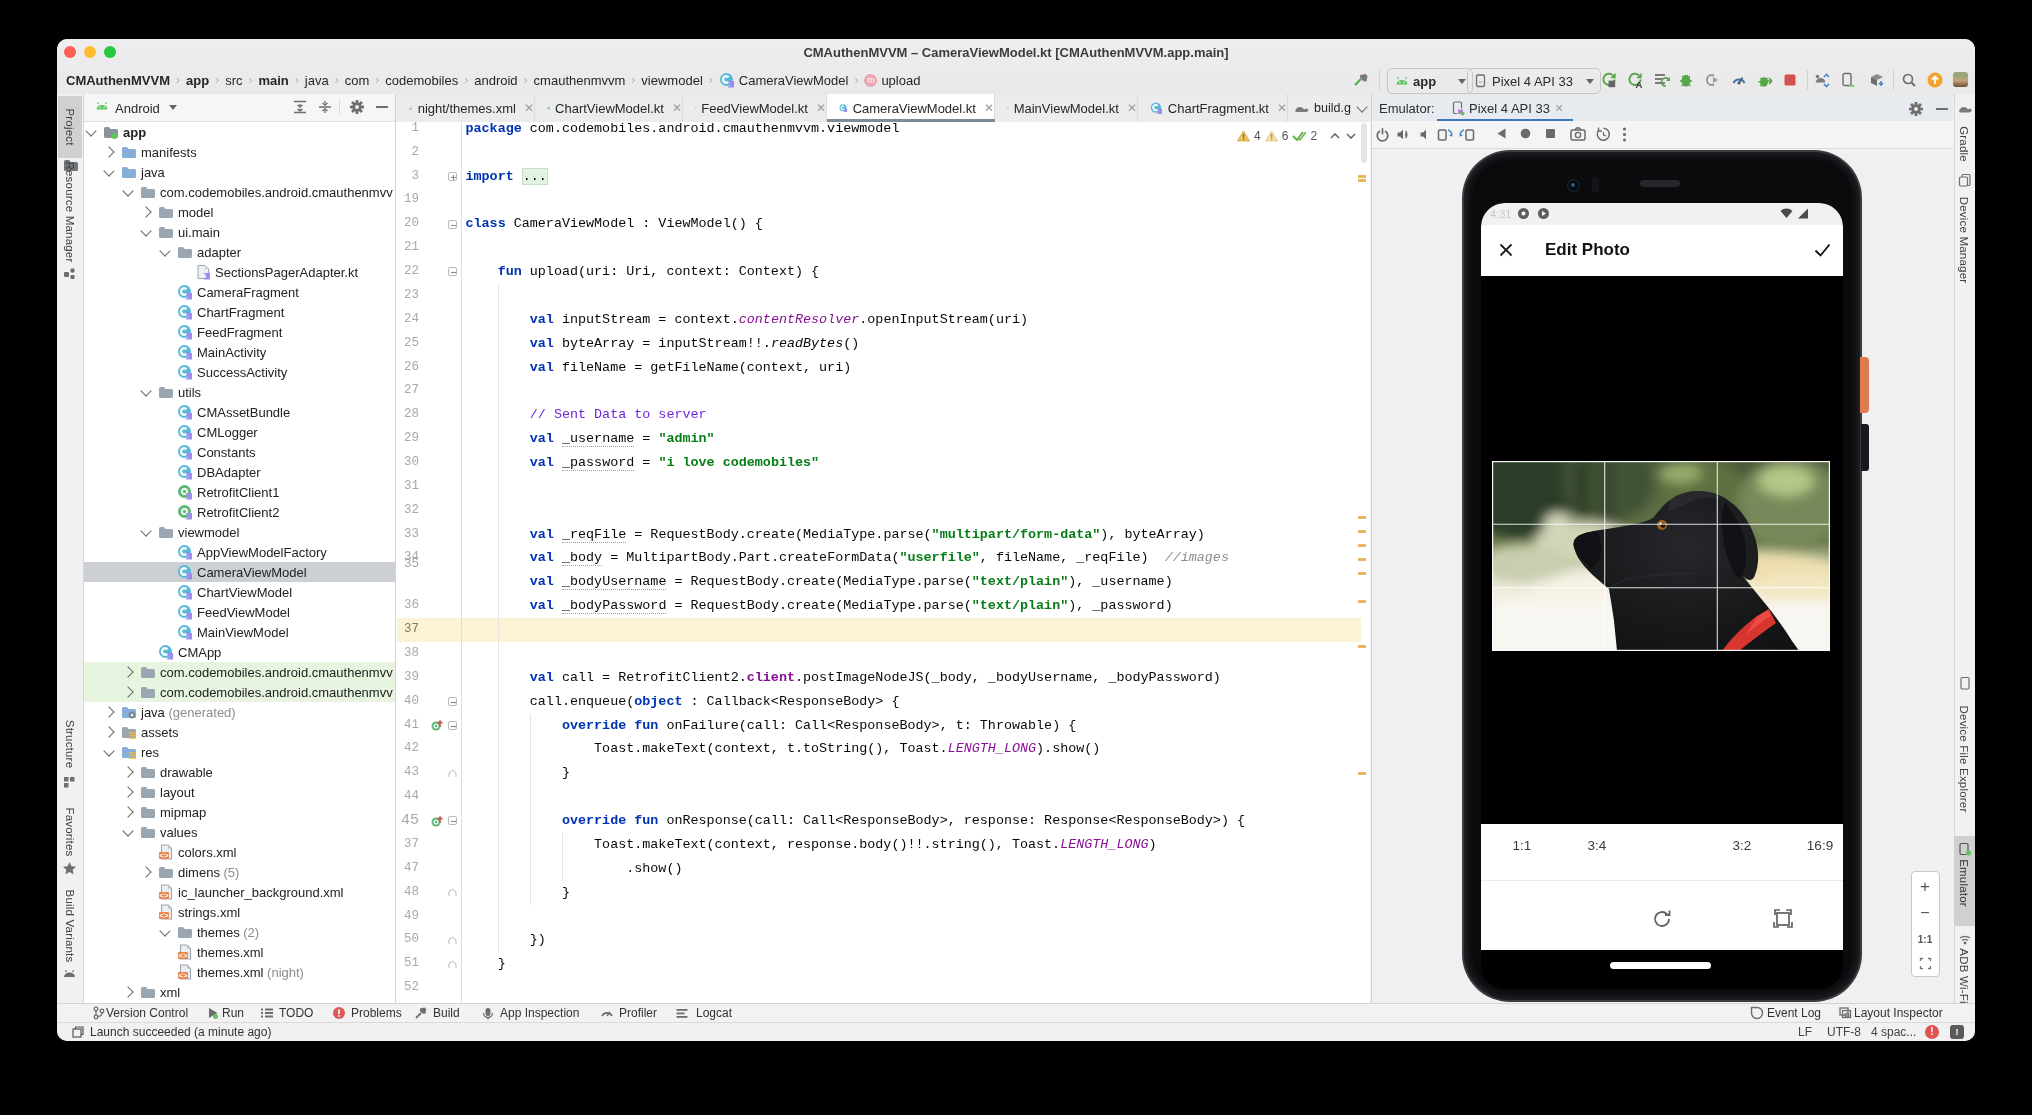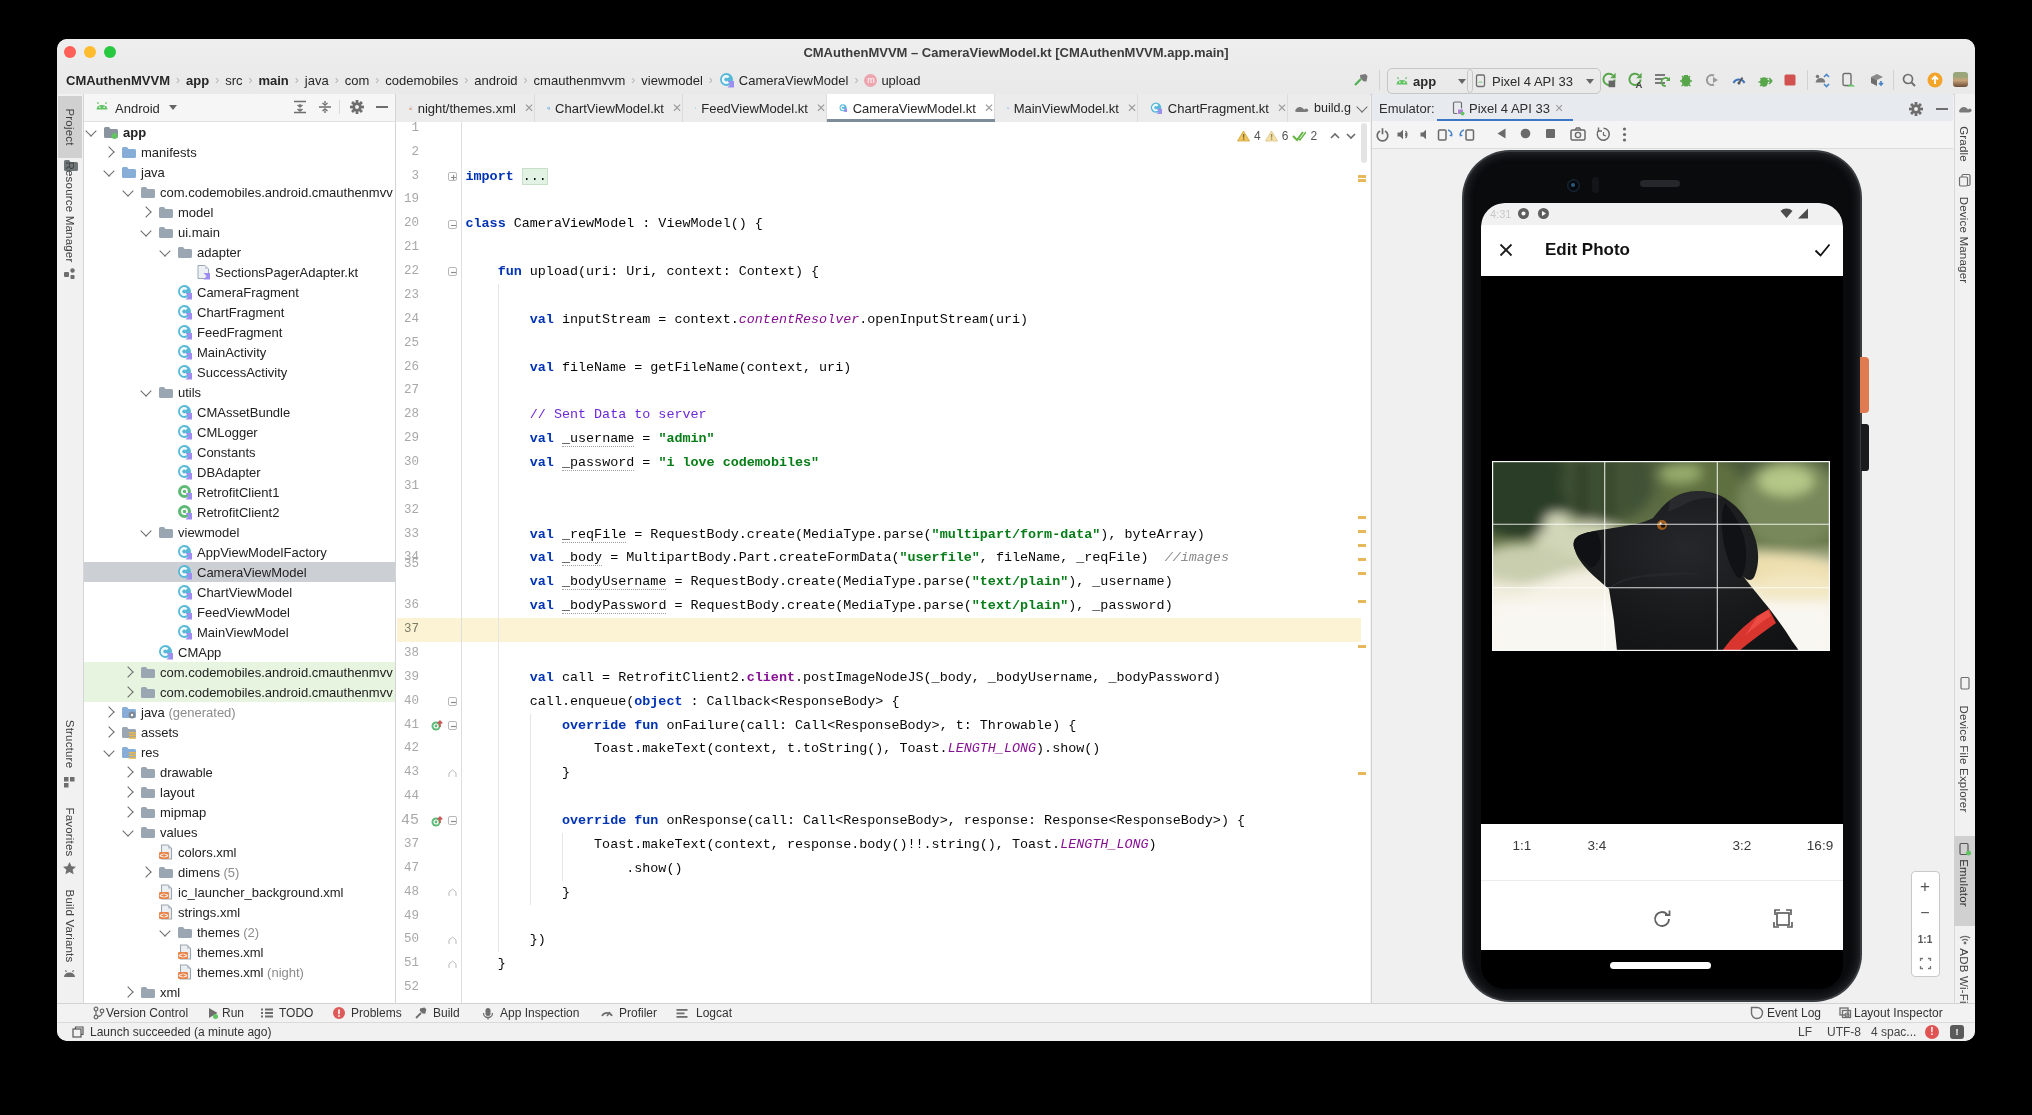--- a/index.html
+++ b/index.html
@@ -652,33 +652,35 @@
     </div>
     <div style="position:absolute;left:1231px;top:55px;width:74px;height:28px;display:flex;align-items:center;padding-left:6px;gap:4px;font-size:12.5px;color:#262626;overflow:hidden">
       <svg width="16" height="12" viewBox="0 0 16 12">
         <path d="M1 9 q1.5-4 5-4 q3 0 4 2.5 l2-1 q2 0 2.5 2 q-1 1.5-3 1.5 l-8 0 q-2 0-2.5-1" fill="#7a7a7a"></path>
       </svg>
       <span>build.g</span>
     </div>
     <span style="position:absolute;left:1301px;top:64px;width:7px;height:7px;border-right:1.6px solid #6a6a6a;border-bottom:1.6px solid #6a6a6a;transform:rotate(45deg)"></span>
     <div style="position:absolute;left:340px;top:579.07px;width:964px;height:23.87px;background:#fcf3d4"></div>
     <div style="position:absolute;left:339px;width:23px;text-align:right;top:77.8px;height:23.87px;line-height:23.87px;font-size:12.5px;color:#a8a8a8;font-family:'Liberation Mono',monospace">1</div>
+    <div style="position:absolute;left:408.5px;top:77.8px;height:23.87px;line-height:23.87px;font-size:13.4px;color:#080808;font-family:'Liberation Mono',monospace;letter-spacing:0px;white-space:pre"><span style="color:#0033b3;font-weight:700;">package</span> com.codemobiles.android.cmauthenmvvm.viewmodel</div>
     <div style="position:absolute;left:339px;width:23px;text-align:right;top:101.67px;height:23.87px;line-height:23.87px;font-size:12.5px;color:#a8a8a8;font-family:'Liberation Mono',monospace">2</div>
     <div style="position:absolute;left:339px;width:23px;text-align:right;top:125.53999999999999px;height:23.87px;line-height:23.87px;font-size:12.5px;color:#a8a8a8;font-family:'Liberation Mono',monospace">3</div>
     <div style="position:absolute;left:408.5px;top:125.53999999999999px;height:23.87px;line-height:23.87px;font-size:13.4px;color:#080808;font-family:'Liberation Mono',monospace;letter-spacing:0px;white-space:pre"><span style="color:#0033b3;font-weight:700;">import</span> <span style="background:#e3f3e3;border:1px solid #c8dfc8">...</span></div>
     <div style="position:absolute;left:339px;width:23px;text-align:right;top:149.41px;height:23.87px;line-height:23.87px;font-size:12.5px;color:#a8a8a8;font-family:'Liberation Mono',monospace">19</div>
     <div style="position:absolute;left:339px;width:23px;text-align:right;top:173.28px;height:23.87px;line-height:23.87px;font-size:12.5px;color:#a8a8a8;font-family:'Liberation Mono',monospace">20</div>
     <div style="position:absolute;left:408.5px;top:173.28px;height:23.87px;line-height:23.87px;font-size:13.4px;color:#080808;font-family:'Liberation Mono',monospace;letter-spacing:0px;white-space:pre"><span style="color:#0033b3;font-weight:700;">class</span> CameraViewModel : ViewModel() {</div>
     <div style="position:absolute;left:339px;width:23px;text-align:right;top:197.15px;height:23.87px;line-height:23.87px;font-size:12.5px;color:#a8a8a8;font-family:'Liberation Mono',monospace">21</div>
     <div style="position:absolute;left:339px;width:23px;text-align:right;top:221.01999999999998px;height:23.87px;line-height:23.87px;font-size:12.5px;color:#a8a8a8;font-family:'Liberation Mono',monospace">22</div>
     <div style="position:absolute;left:408.5px;top:221.01999999999998px;height:23.87px;line-height:23.87px;font-size:13.4px;color:#080808;font-family:'Liberation Mono',monospace;letter-spacing:0px;white-space:pre">    <span style="color:#0033b3;font-weight:700;">fun</span> upload(uri: Uri, context: Context) {</div>
     <div style="position:absolute;left:339px;width:23px;text-align:right;top:244.89px;height:23.87px;line-height:23.87px;font-size:12.5px;color:#a8a8a8;font-family:'Liberation Mono',monospace">23</div>
     <div style="position:absolute;left:339px;width:23px;text-align:right;top:268.76px;height:23.87px;line-height:23.87px;font-size:12.5px;color:#a8a8a8;font-family:'Liberation Mono',monospace">24</div>
     <div style="position:absolute;left:408.5px;top:268.76px;height:23.87px;line-height:23.87px;font-size:13.4px;color:#080808;font-family:'Liberation Mono',monospace;letter-spacing:0px;white-space:pre">        <span style="color:#0033b3;font-weight:700;">val</span> inputStream = context.<span style="color:#871094;font-style:italic;">contentResolver</span>.openInputStream(uri)</div>
     <div style="position:absolute;left:339px;width:23px;text-align:right;top:292.63px;height:23.87px;line-height:23.87px;font-size:12.5px;color:#a8a8a8;font-family:'Liberation Mono',monospace">25</div>
+    <div style="position:absolute;left:408.5px;top:292.63px;height:23.87px;line-height:23.87px;font-size:13.4px;color:#080808;font-family:'Liberation Mono',monospace;letter-spacing:0px;white-space:pre">        <span style="color:#0033b3;font-weight:700;">val</span> byteArray = inputStream!!.<span style="font-style:italic;">readBytes</span>()</div>
     <div style="position:absolute;left:339px;width:23px;text-align:right;top:316.5px;height:23.87px;line-height:23.87px;font-size:12.5px;color:#a8a8a8;font-family:'Liberation Mono',monospace">26</div>
     <div style="position:absolute;left:408.5px;top:316.5px;height:23.87px;line-height:23.87px;font-size:13.4px;color:#080808;font-family:'Liberation Mono',monospace;letter-spacing:0px;white-space:pre">        <span style="color:#0033b3;font-weight:700;">val</span> fileName = getFileName(context, uri)</div>
     <div style="position:absolute;left:339px;width:23px;text-align:right;top:340.37px;height:23.87px;line-height:23.87px;font-size:12.5px;color:#a8a8a8;font-family:'Liberation Mono',monospace">27</div>
     <div style="position:absolute;left:339px;width:23px;text-align:right;top:364.24px;height:23.87px;line-height:23.87px;font-size:12.5px;color:#a8a8a8;font-family:'Liberation Mono',monospace">28</div>
     <div style="position:absolute;left:408.5px;top:364.24px;height:23.87px;line-height:23.87px;font-size:13.4px;color:#080808;font-family:'Liberation Mono',monospace;letter-spacing:0px;white-space:pre">        <span style="color:#6d28d9;">// Sent Data to server</span></div>
     <div style="position:absolute;left:339px;width:23px;text-align:right;top:388.11px;height:23.87px;line-height:23.87px;font-size:12.5px;color:#a8a8a8;font-family:'Liberation Mono',monospace">29</div>
     <div style="position:absolute;left:408.5px;top:388.11px;height:23.87px;line-height:23.87px;font-size:13.4px;color:#080808;font-family:'Liberation Mono',monospace;letter-spacing:0px;white-space:pre">        <span style="color:#0033b3;font-weight:700;">val</span> <span style="border-bottom:1px dotted #9e9e9e;">_username</span> = <span style="color:#067d17;font-weight:700;">"admin"</span></div>
     <div style="position:absolute;left:339px;width:23px;text-align:right;top:411.98px;height:23.87px;line-height:23.87px;font-size:12.5px;color:#a8a8a8;font-family:'Liberation Mono',monospace">30</div>
     <div style="position:absolute;left:408.5px;top:411.98px;height:23.87px;line-height:23.87px;font-size:13.4px;color:#080808;font-family:'Liberation Mono',monospace;letter-spacing:0px;white-space:pre">        <span style="color:#0033b3;font-weight:700;">val</span> <span style="border-bottom:1px dotted #9e9e9e;">_password</span> = <span style="color:#067d17;font-weight:700;">"i love codemobiles"</span></div>
     <div style="position:absolute;left:339px;width:23px;text-align:right;top:435.85px;height:23.87px;line-height:23.87px;font-size:12.5px;color:#a8a8a8;font-family:'Liberation Mono',monospace">31</div>

